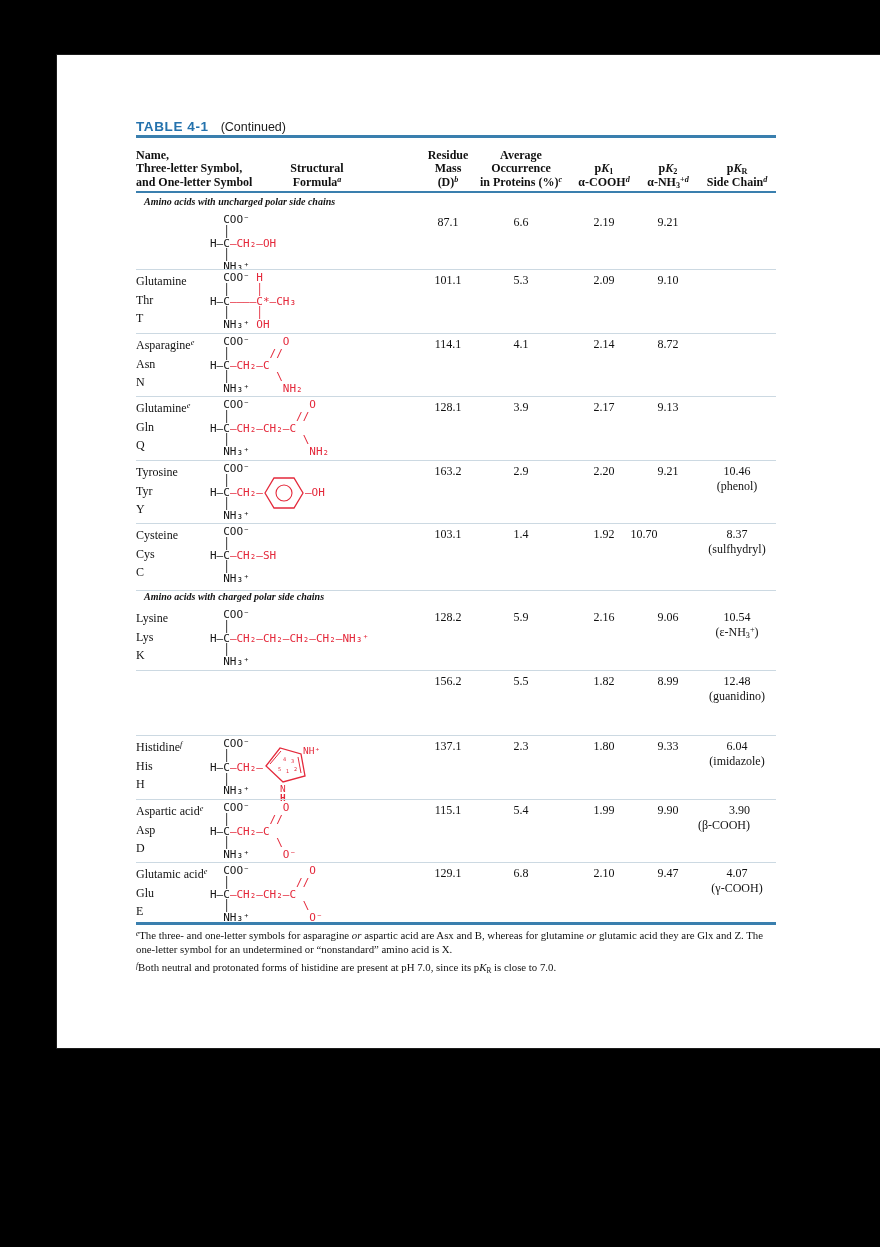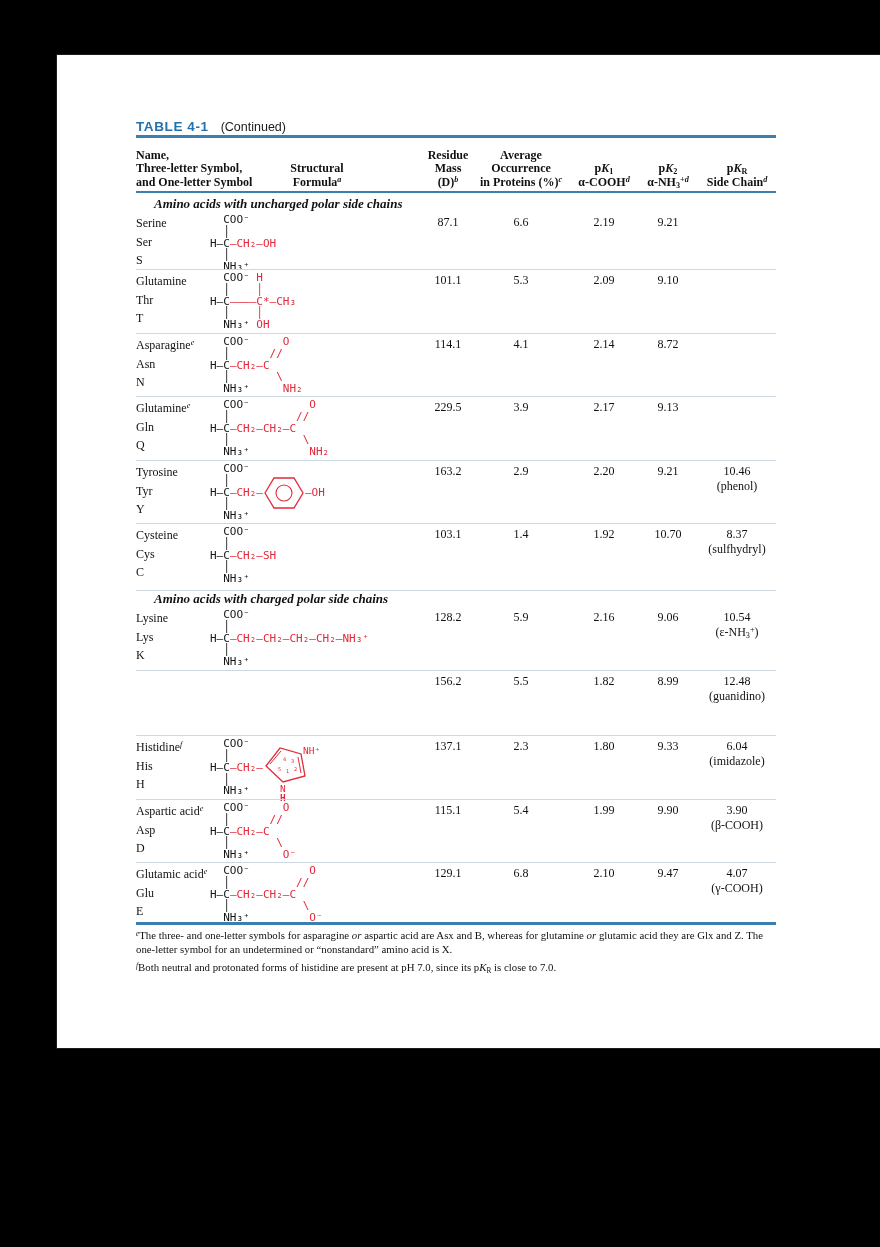--- a/index.html
+++ b/index.html
@@ -11,22 +11,22 @@
   .tcont{color:#1b1b1b;font-size:12.5px;margin-left:12px;}
 
   .rule{position:absolute;left:0;width:640px;background:var(--rule);}
   .rule.thick{height:3px;}
   .rule.mid{height:2px;}
 
   .thead{position:absolute;left:0;top:88px;width:640px;height:46px;
          font-family:"Liberation Serif",serif;font-weight:bold;font-size:12px;line-height:13.5px;color:#111;}
   .hcell{position:absolute;bottom:0;}
 
-  .sech{position:absolute;left:18px;font-family:"Liberation Serif",serif;
-        font-weight:bold;font-style:italic;font-size:13px;color:#111;white-space:nowrap;}
+  .sech{position:absolute;left:8px;font-family:"Liberation Serif",serif;
+        font-weight:bold;font-style:italic;font-size:10px;color:#111;white-space:nowrap;}
 
   .row{position:absolute;left:0;width:640px;}
   .sep{position:absolute;left:0;right:0;bottom:0;height:1px;background:var(--thin);}
   .ncell{position:absolute;left:0;top:2px;width:108px;font-family:"Liberation Serif",serif;
          font-size:12px;line-height:18.5px;color:#111;}
   .vcell{position:absolute;top:3px;text-align:center;font-family:"Liberation Serif",serif;
          font-size:12px;line-height:14.5px;color:#111;}
   .struct{position:absolute;left:74px;top:2px;font-family:"DejaVu Sans Mono",monospace;
           font-size:11px;line-height:11.8px;white-space:pre;color:#161616;}
   .struct .red{color:var(--red);}
@@ -86,25 +86,20 @@
           <div><span>p</span><span class="it">K</span><sub>R</sub></div>
           <div><span>Side Chain</span><sup class="it">d</sup></div>
         </div>
       </div>
 
     <div class="rule mid" style="top:136px"></div>
 
     <div id="tbody">
         <div class="sech" style="top: 141px;">Amino acids with uncharged polar side chains</div>
         <div class="row" style="top: 157px; height: 58px;">
-          <div class="ncell">
-            <div>Serine</div>
-            <div>Ser</div>
-            <div>S</div>
-          </div>
           <div class="struct"><div><span>  COO⁻</span></div><div><span>  │</span></div><div><span>H—C</span><span class="red">—CH₂—OH</span></div><div><span>  │</span></div><div><span>  NH₃⁺</span></div></div>
           <div class="vcell" style="left: 282px; width: 60px;">87.1</div>
           <div class="vcell" style="left: 341px; width: 88px;">6.6</div>
           <div class="vcell" style="left: 438px; width: 60px;">2.19</div>
           <div class="vcell" style="left: 502px; width: 60px;">9.21</div>
           <div class="sep"></div>
         </div>
         <div class="row" style="top: 215px; height: 64px;">
           <div class="ncell">
             <div>Glutamine</div>
@@ -131,21 +126,21 @@
           <div class="vcell" style="left: 502px; width: 60px;">8.72</div>
           <div class="sep"></div>
         </div>
         <div class="row" style="top: 342px; height: 64px;">
           <div class="ncell">
             <div><span>Glutamine</span><sup class="it">e</sup></div>
             <div>Gln</div>
             <div>Q</div>
           </div>
           <div class="struct"><div><span>  COO⁻         </span><span class="red">O</span></div><div><span>  │          </span><span class="red">//</span></div><div><span>H—C</span><span class="red">—CH₂—CH₂—C</span></div><div><span>  │           </span><span class="red">\</span></div><div><span>  NH₃⁺         </span><span class="red">NH₂</span></div></div>
-          <div class="vcell" style="left: 282px; width: 60px;">229.5</div>
+          <div class="vcell" style="left: 282px; width: 60px;">128.1</div>
           <div class="vcell" style="left: 341px; width: 88px;">3.9</div>
           <div class="vcell" style="left: 438px; width: 60px;">2.17</div>
           <div class="vcell" style="left: 502px; width: 60px;">9.13</div>
           <div class="sep"></div>
         </div>
         <div class="row" style="top: 406px; height: 63px;">
           <div class="ncell">
             <div>Tyrosine</div>
             <div>Tyr</div>
             <div>Y</div>
@@ -167,21 +162,21 @@
         <div class="row" style="top: 469px; height: 67px;">
           <div class="ncell">
             <div>Cysteine</div>
             <div>Cys</div>
             <div>C</div>
           </div>
           <div class="struct"><div><span>  COO⁻</span></div><div><span>  │</span></div><div><span>H—C</span><span class="red">—CH₂—SH</span></div><div><span>  │</span></div><div><span>  NH₃⁺</span></div></div>
           <div class="vcell" style="left: 282px; width: 60px;">103.1</div>
           <div class="vcell" style="left: 341px; width: 88px; text-align: center;">1.4</div>
           <div class="vcell" style="left: 438px; width: 60px;">1.92</div>
-          <div class="vcell" style="left: 502px; width: 60px;">10.70</div>
+          <div class="vcell" style="left: 478px; width: 60px;">10.70</div>
           <div class="vcell" style="left: 556px; width: 90px;">
             <div>8.37</div>
             <div>(sulfhydryl)</div>
           </div>
           <div class="sep"></div>
         </div>
         <div class="sech" style="top: 536px;">Amino acids with charged polar side chains</div>
         <div class="row" style="top: 552px; height: 64px;">
           <div class="ncell">
             <div>Lysine</div>
@@ -243,21 +238,21 @@
           <div class="ncell">
             <div><span>Aspartic acid</span><sup class="it">e</sup></div>
             <div>Asp</div>
             <div>D</div>
           </div>
           <div class="struct"><div><span>  COO⁻     </span><span class="red">O</span></div><div><span>  │      </span><span class="red">//</span></div><div><span>H—C</span><span class="red">—CH₂—C</span></div><div><span>  │       </span><span class="red">\</span></div><div><span>  NH₃⁺     </span><span class="red">O⁻</span></div></div>
           <div class="vcell" style="left: 282px; width: 60px;">115.1</div>
           <div class="vcell" style="left: 341px; width: 88px;">5.4</div>
           <div class="vcell" style="left: 438px; width: 60px;">1.99</div>
           <div class="vcell" style="left: 502px; width: 60px;">9.90</div>
-          <div class="vcell" style="left: 556px; width: 90px;">
+          <div class="vcell" style="left: 524px; width: 90px; text-align: right;">
             <div>3.90</div>
             <div>(β-COOH)</div>
           </div>
           <div class="sep"></div>
         </div>
         <div class="row" style="top: 808px; height: 59px;">
           <div class="ncell">
             <div><span>Glutamic acid</span><sup class="it">e</sup></div>
             <div>Glu</div>
             <div>E</div>

